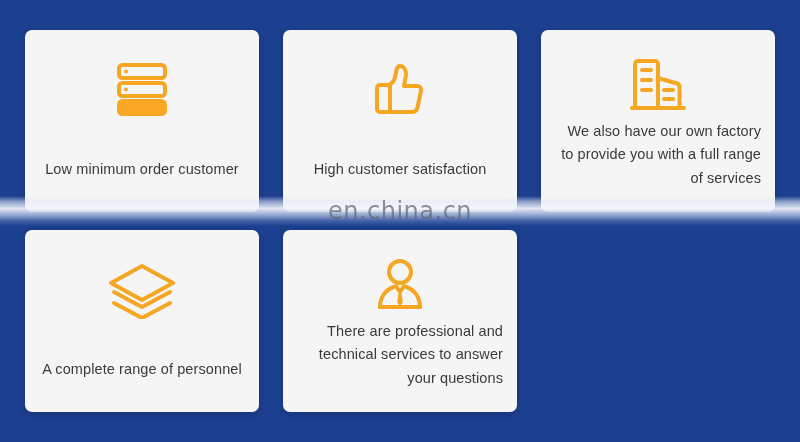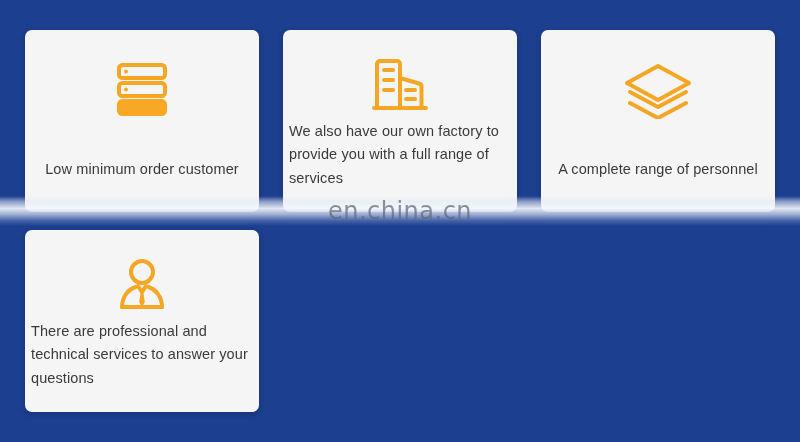--- a/index.html
+++ b/index.html
@@ -45,23 +45,23 @@
     align-items:center;
     justify-content:center;
     flex:0 0 auto;
   }
   .card-icon svg { display:block; }
   .card-label {
     flex:1 1 auto;
     display:flex;
     align-items:center;
     justify-content:center;
-    text-align:left;
+    text-align:right;
     width:100%;
-    padding:0 6px;
+    padding:0 14px;
     color:#3a3a3a;
     font-size:14.5px;
     line-height:1.62;
     font-weight:400;
     letter-spacing:0.1px;
   }
   .card.three-line .card-icon { height:66px; }
   .card.three-line .card-label { align-items:flex-start; padding-top:2px; }
 
   
@@ -111,20 +111,31 @@
           <rect x="8" y="4" width="46" height="13" rx="3.5" fill="none" stroke="#f5a623" stroke-width="4"></rect>
           <rect x="8" y="22" width="46" height="13" rx="3.5" fill="none" stroke="#f5a623" stroke-width="4"></rect>
           <rect x="8" y="40" width="46" height="13" rx="3.5" fill="#f9a825" stroke="#f9a825" stroke-width="4"></rect>
           <circle cx="15" cy="10.5" r="1.9" fill="#f5a623"></circle>
           <circle cx="15" cy="28.5" r="1.9" fill="#f5a623"></circle>
         </svg>
       </div>
       <div class="card-label">Low minimum order customer</div>
     </div>
 
+    <div class="card">
+      <div class="card-icon">
+        <svg width="60" height="60" viewBox="0 0 60 60" aria-hidden="true">
+          <g fill="none" stroke="#f5a623" stroke-width="4" stroke-linejoin="round" stroke-linecap="round">
+            <path d="M20 24 L20 52 L42 52 C45 52 47 50 47.6 47 L51 31 C51.6 28 50 26 47 26 L34 26 L36 15 C36.5 10 33.5 6 30 6 C28 6 27 7.5 26.5 10 L25 17 C24.3 20.5 22.5 23 20 24 Z"></path>
+            <rect x="7" y="25" width="13" height="27" rx="3"></rect>
+          </g>
+        </svg>
+      </div>
+      <div class="card-label">High customer satisfaction</div>
+    </div>
 
     <div class="card three-line">
       <div class="card-icon">
         <svg width="58" height="58" viewBox="0 0 58 58" aria-hidden="true">
           <g fill="none" stroke="#f5a623" stroke-width="4" stroke-linejoin="round" stroke-linecap="round">
             <path d="M6 52 L6 8 C6 6.3 7.3 5 9 5 L26 5 C27.7 5 29 6.3 29 8 L29 52"></path>
             <path d="M29 22 L48 27.5 C49.5 28 50.5 29 50.5 30.5 L50.5 52"></path>
             <path d="M3 52 L55 52"></path>
             <path d="M13 14 L22 14" stroke-width="4"></path>
             <path d="M13 24 L22 24" stroke-width="4"></path>

